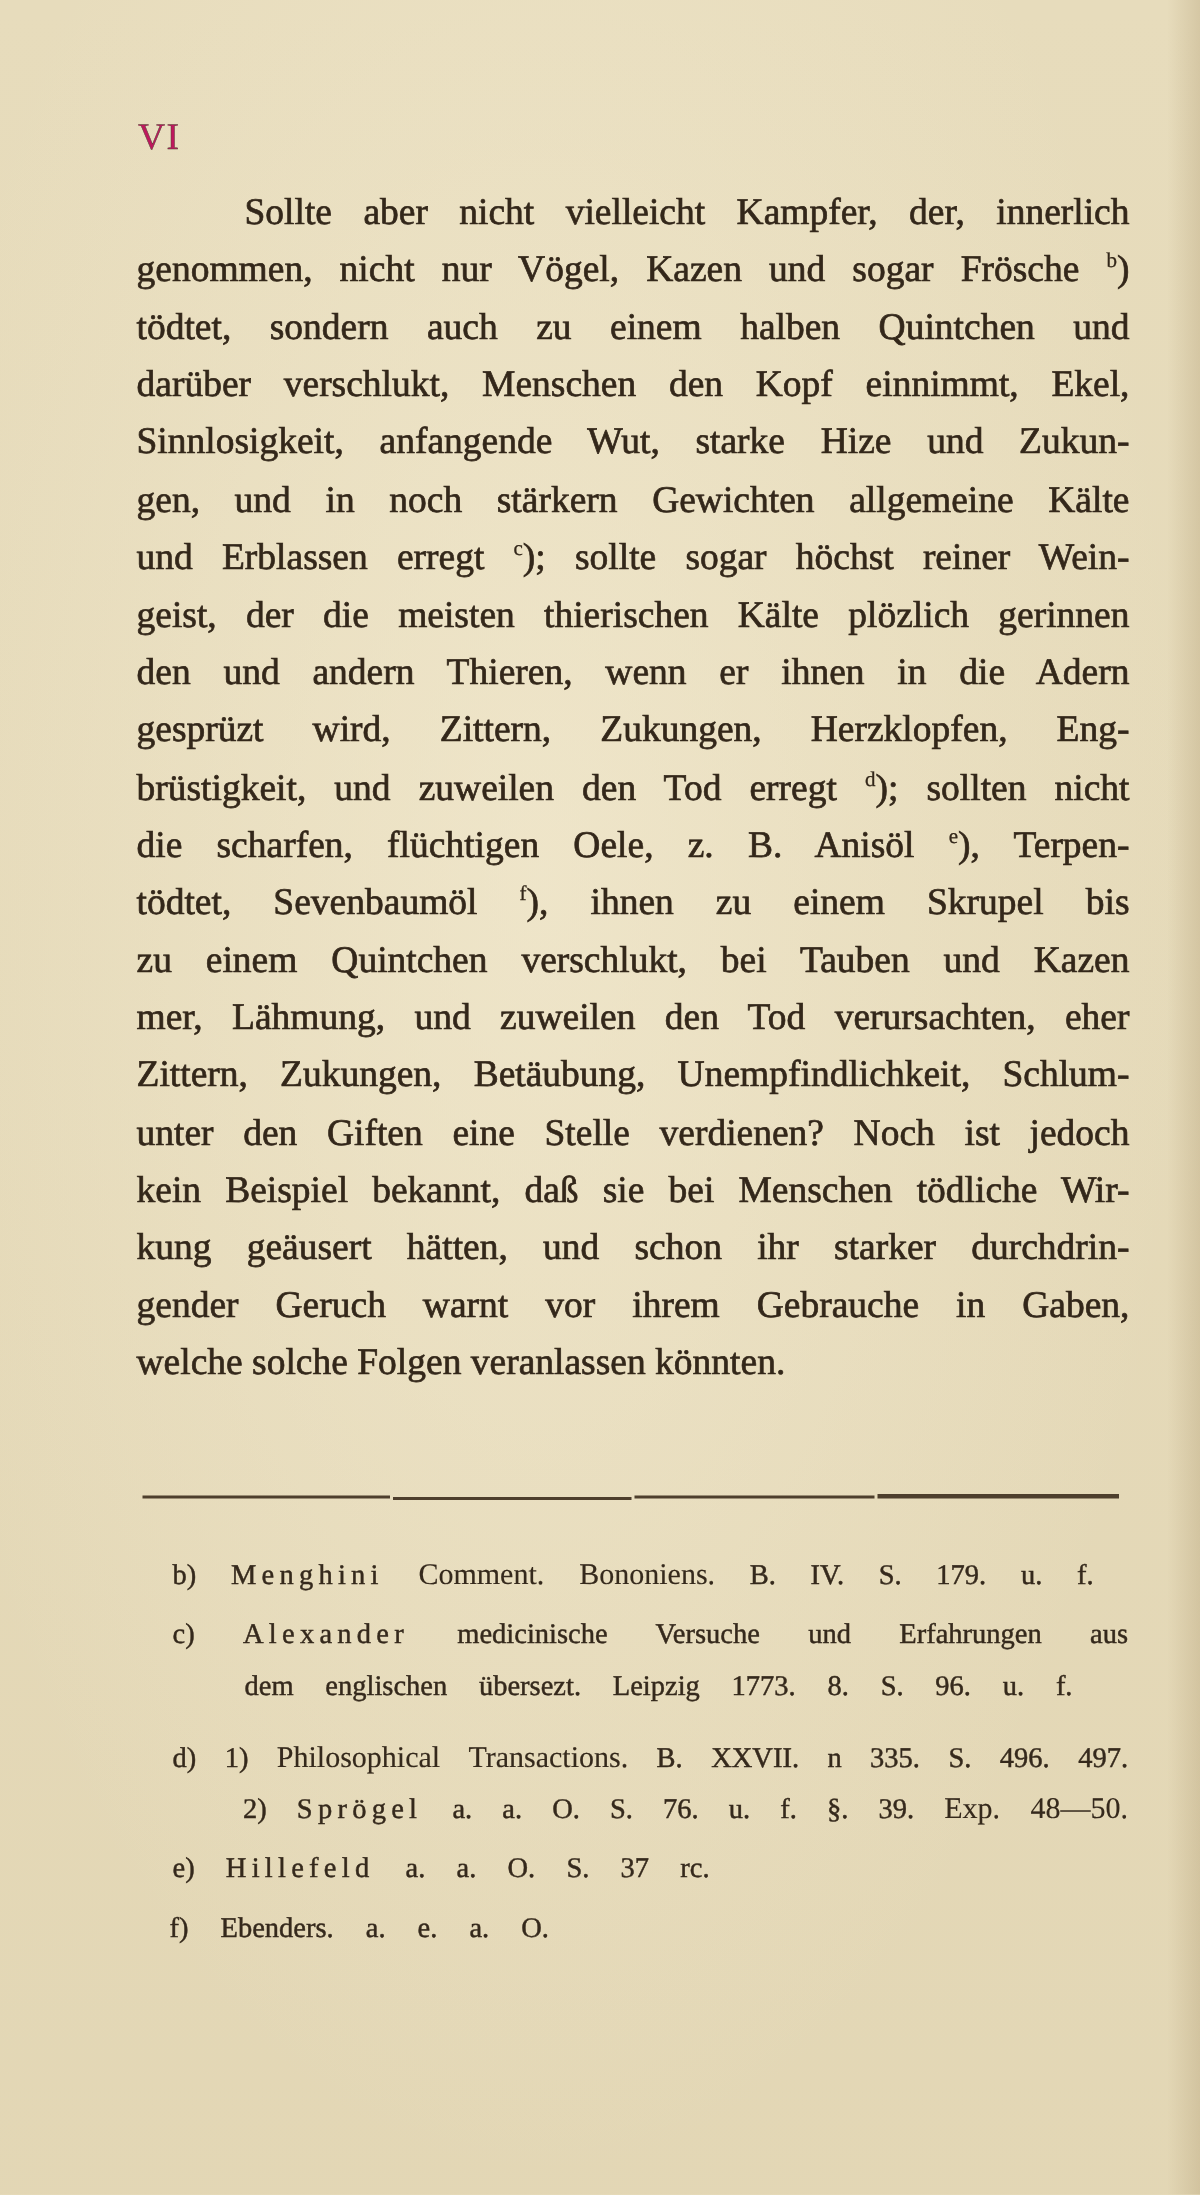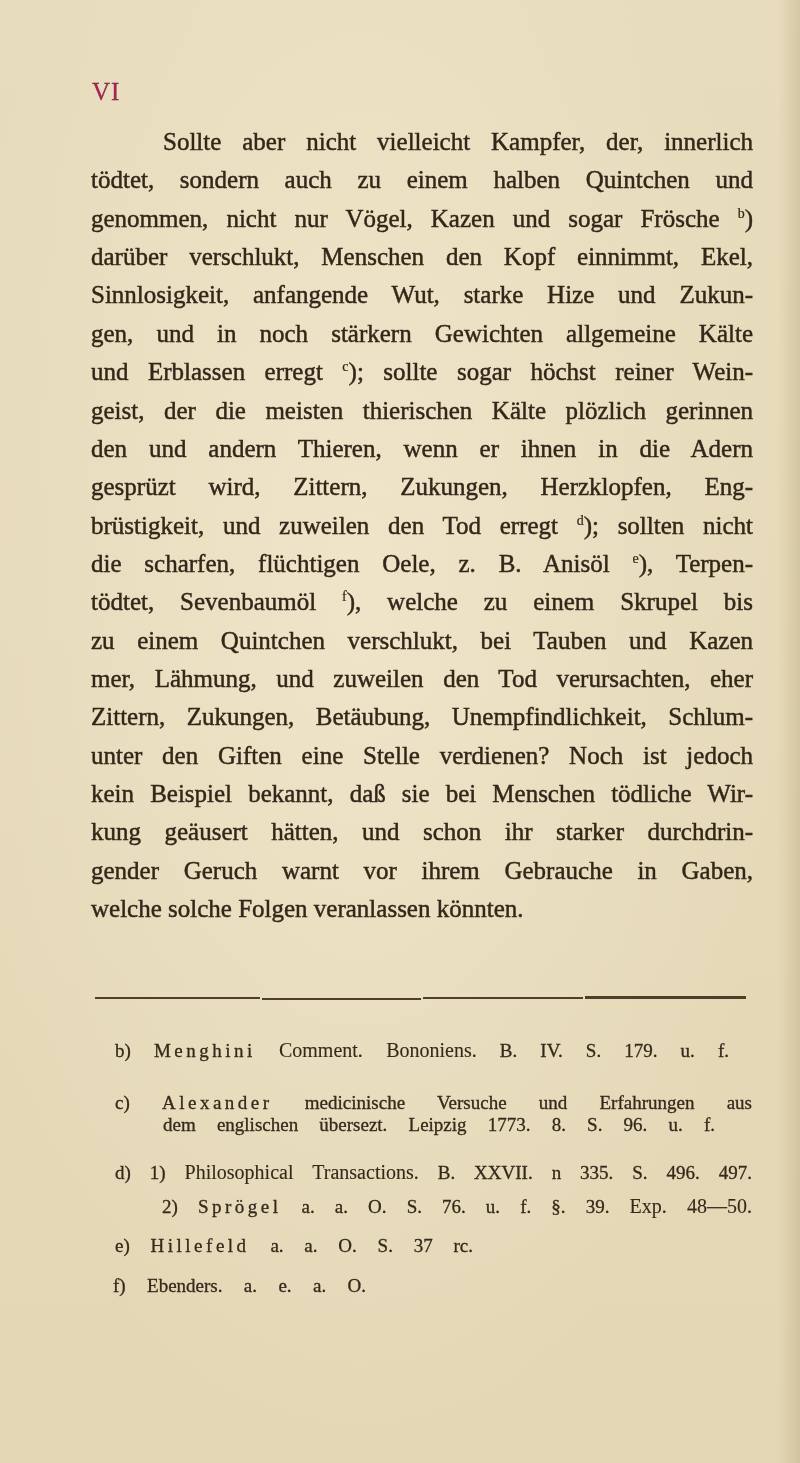--- a/index.html
+++ b/index.html
@@ -68,32 +68,32 @@
   .fn .spaced { letter-spacing: 3.5px; }
   .fn .roman { font-size: 20px; -webkit-text-stroke: 0.1px #35291c; }
 </style>
 </head>
 <body>
 
 <div class="page-number">VI</div>
 
 <div class="body-text">
   <div class="line indent">Sollte aber nicht vielleicht Kampfer, der, innerlich</div>
+  <div class="line"><span>genommen, nicht nur Vögel, Kazen und sogar Frösche </span><sup class="ref">b</sup><span>)</span></div>
   <div class="line">tödtet, sondern auch zu einem halben Quintchen und</div>
-  <div class="line"><span>genommen, nicht nur Vögel, Kazen und sogar Frösche </span><sup class="ref">b</sup><span>)</span></div>
   <div class="line">darüber verschlukt, Menschen den Kopf einnimmt, Ekel,</div>
   <div class="line">Sinnlosigkeit, anfangende Wut, starke Hize und Zukun-</div>
   <div class="line">gen, und in noch stärkern Gewichten allgemeine Kälte</div>
   <div class="line"><span>und Erblassen erregt </span><sup class="ref">c</sup><span>); sollte sogar höchst reiner Wein-</span></div>
   <div class="line">geist, der die meisten thierischen Kälte plözlich gerinnen</div>
   <div class="line">den und andern Thieren, wenn er ihnen in die Adern</div>
   <div class="line">gesprüzt wird, Zittern, Zukungen, Herzklopfen, Eng-</div>
   <div class="line"><span>brüstigkeit, und zuweilen den Tod erregt </span><sup class="ref">d</sup><span>); sollten nicht</span></div>
   <div class="line"><span>die scharfen, flüchtigen Oele, z. B. Anisöl </span><sup class="ref">e</sup><span>), Terpen-</span></div>
-  <div class="line"><span>tödtet, Sevenbaumöl </span><sup class="ref">f</sup><span>), welche zu einem Skrupel bis</span></div>
+  <div class="line"><span>tödtet, Sevenbaumöl </span><sup class="ref">f</sup><span>), ihnen zu einem Skrupel bis</span></div>
   <div class="line">zu einem Quintchen verschlukt, bei Tauben und Kazen</div>
   <div class="line">mer, Lähmung, und zuweilen den Tod verursachten, eher</div>
   <div class="line">Zittern, Zukungen, Betäubung, Unempfindlichkeit, Schlum-</div>
   <div class="line">unter den Giften eine Stelle verdienen? Noch ist jedoch</div>
   <div class="line">kein Beispiel bekannt, daß sie bei Menschen tödliche Wir-</div>
   <div class="line">kung geäusert hätten, und schon ihr starker durchdrin-</div>
   <div class="line">gender Geruch warnt vor ihrem Gebrauche in Gaben,</div>
   <div class="line last">welche solche Folgen veranlassen könnten.</div>
 </div>
 
@@ -102,21 +102,21 @@
 <div class="separator" style="left:423px;width:160px;"></div>
 <div class="separator" style="left:585px;width:161px;top:996px;height:3px;"></div>
 
 <div class="fn" style="left:115px;top:1038px;width:614px;">
   <span>b)</span>
   <span class="spaced">Menghini</span>
   <span class="roman">Comment. Bononiens.</span>
   <span>B. IV. S. 179. u. f.</span>
 </div>
 
-<div class="fn" style="left:115px;top:1078px;width:637px;margin-top:13px;">
+<div class="fn" style="left:115px;top:1078px;width:637px;">
   <span>c)</span>
   <span class="spaced">Alexander</span>
   <span>medicinische Versuche und Erfahrungen aus</span>
 </div>
 <div class="fn" style="left:163px;top:1113px;width:552px;">dem englischen übersezt. Leipzig 1773. 8. S. 96. u. f.</div>
 
 <div class="fn" style="left:115px;top:1160px;width:637px;">
   <span>d)</span>
   <span>1)</span>
   <span class="roman">Philosophical Transactions.</span>

